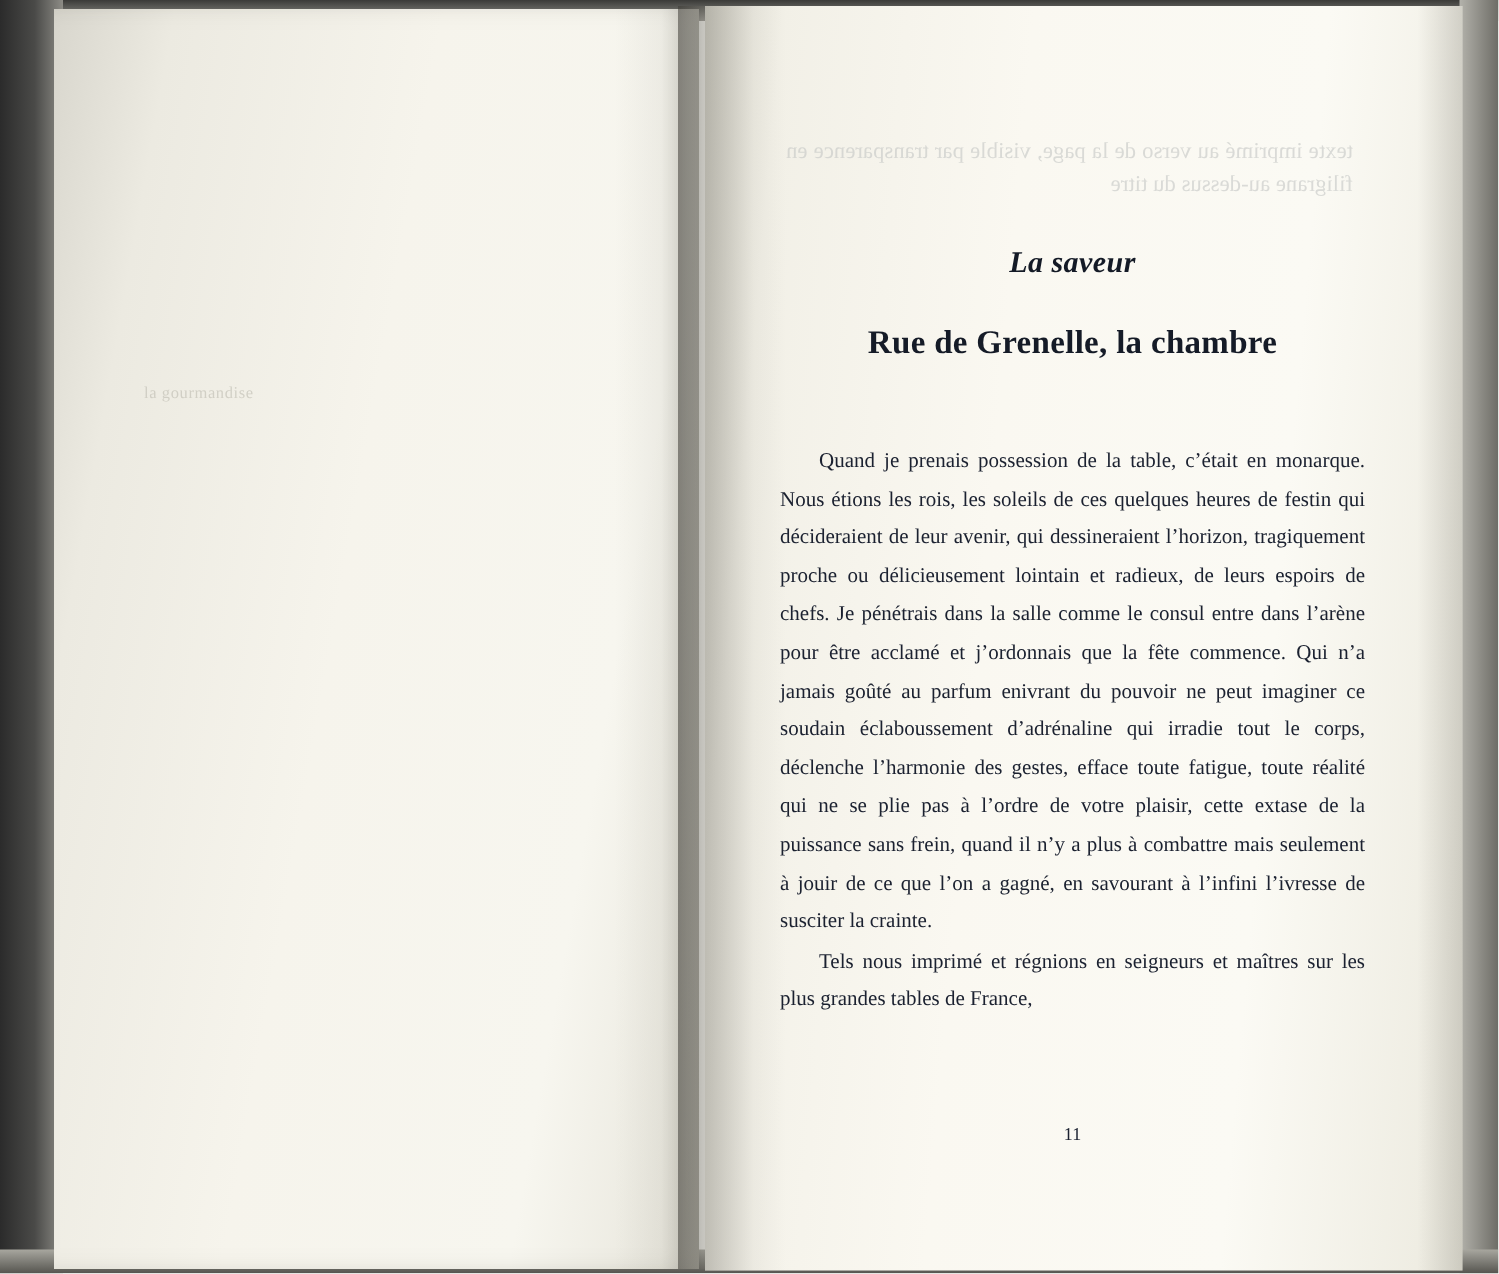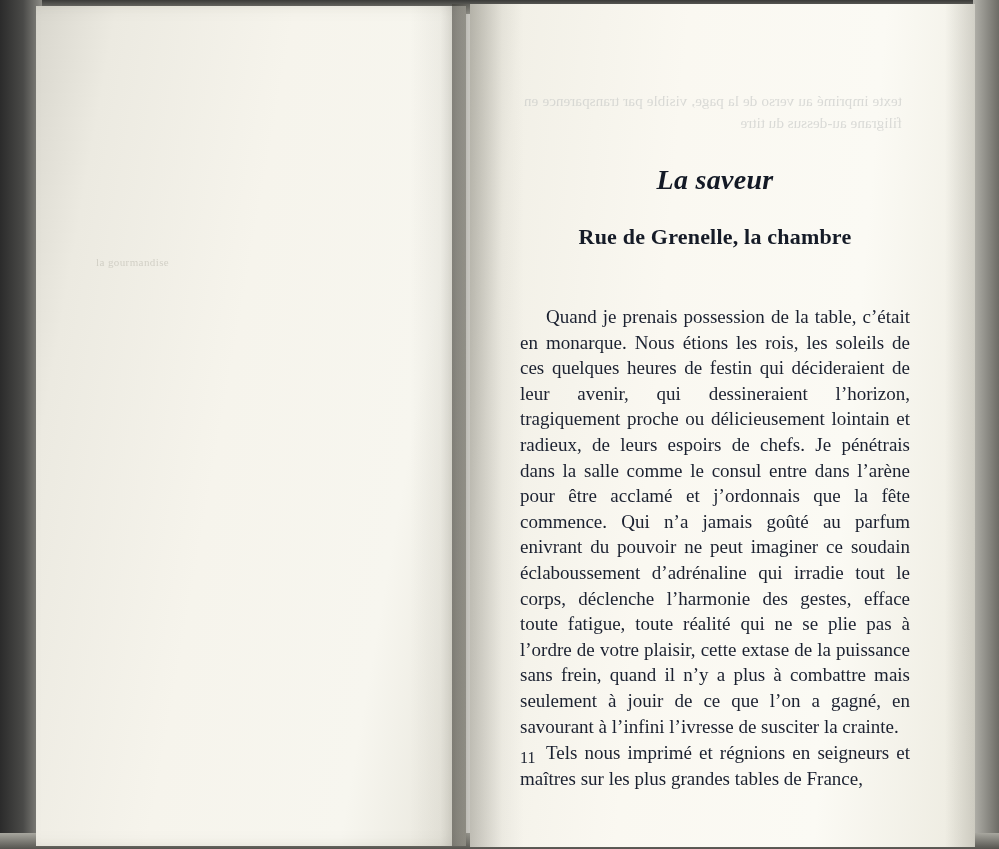--- a/index.html
+++ b/index.html
@@ -100,50 +100,51 @@
 
   
   .content {
     position: absolute;
     left: 50px; top: 160px;
     width: 390px;
     color: #1d2330;
   }
   .chapter-title {
     font-style: italic;
-    font-size: 28px;
+    font-size: 20px;
     text-align: center;
     letter-spacing: 0.3px;
     margin: 0 0 28px 0;
     color: #141a26;
   }
   .chapter-sub {
     font-size: 22px;
     text-align: center;
     margin: 0 0 54px 0;
     color: #151b27;
     letter-spacing: 0.2px;
   }
   .body-par {
-    font-size: 19px;
+    font-size: 14px;
     line-height: 25.6px;
     text-align: justify;
     text-indent: 26px;
     margin: 0;
     color: #1b2130;
     hyphens: manual;
   }
   .body-par + .body-par {
     margin-top: 1px;
   }
   .folio {
     position: absolute;
     left: 0; top: 585px;
     width: 390px;
-    font-size: 16px;
+    text-align: center;
+    font-size: 12px;
     color: #1b2130;
   }
 
   
   .page-right::before {
     content: "";
     position: absolute;
     left: 0; top: 0;
     width: 54px; height: 100%;
     background: linear-gradient(90deg, rgba(105,103,94,0.38) 0%, rgba(170,168,158,0.12) 60%, rgba(255,255,255,0) 100%);

